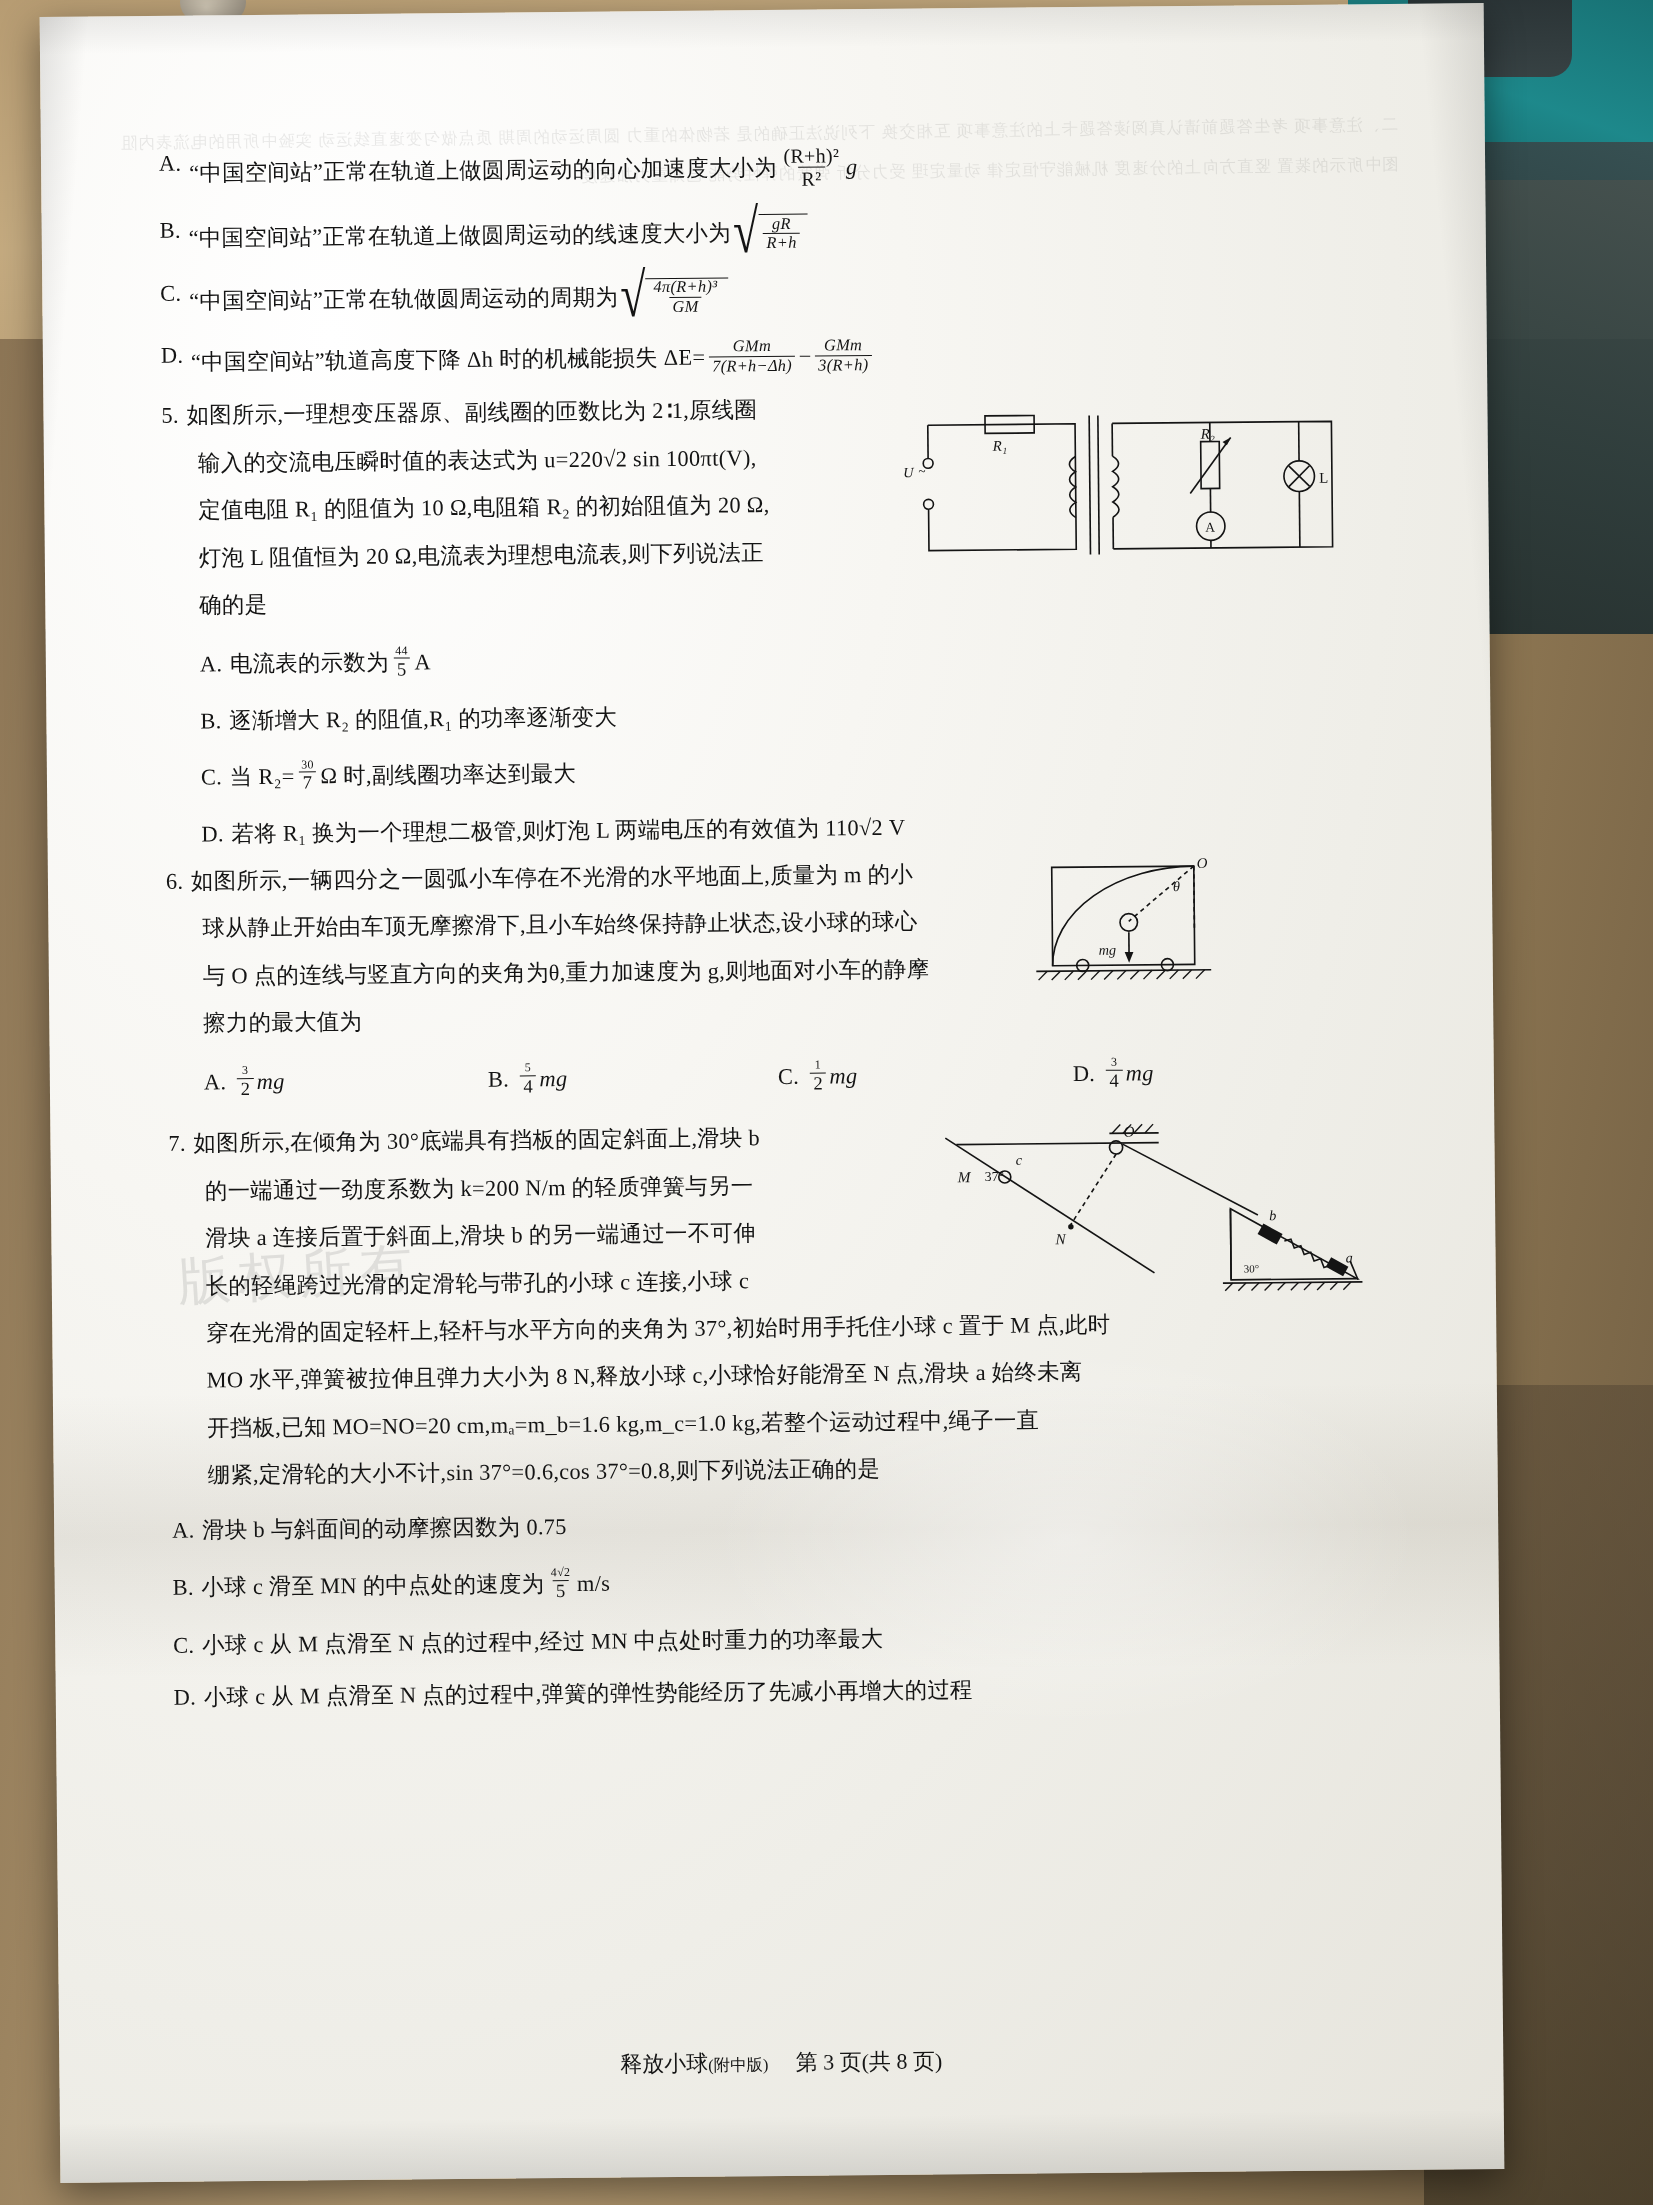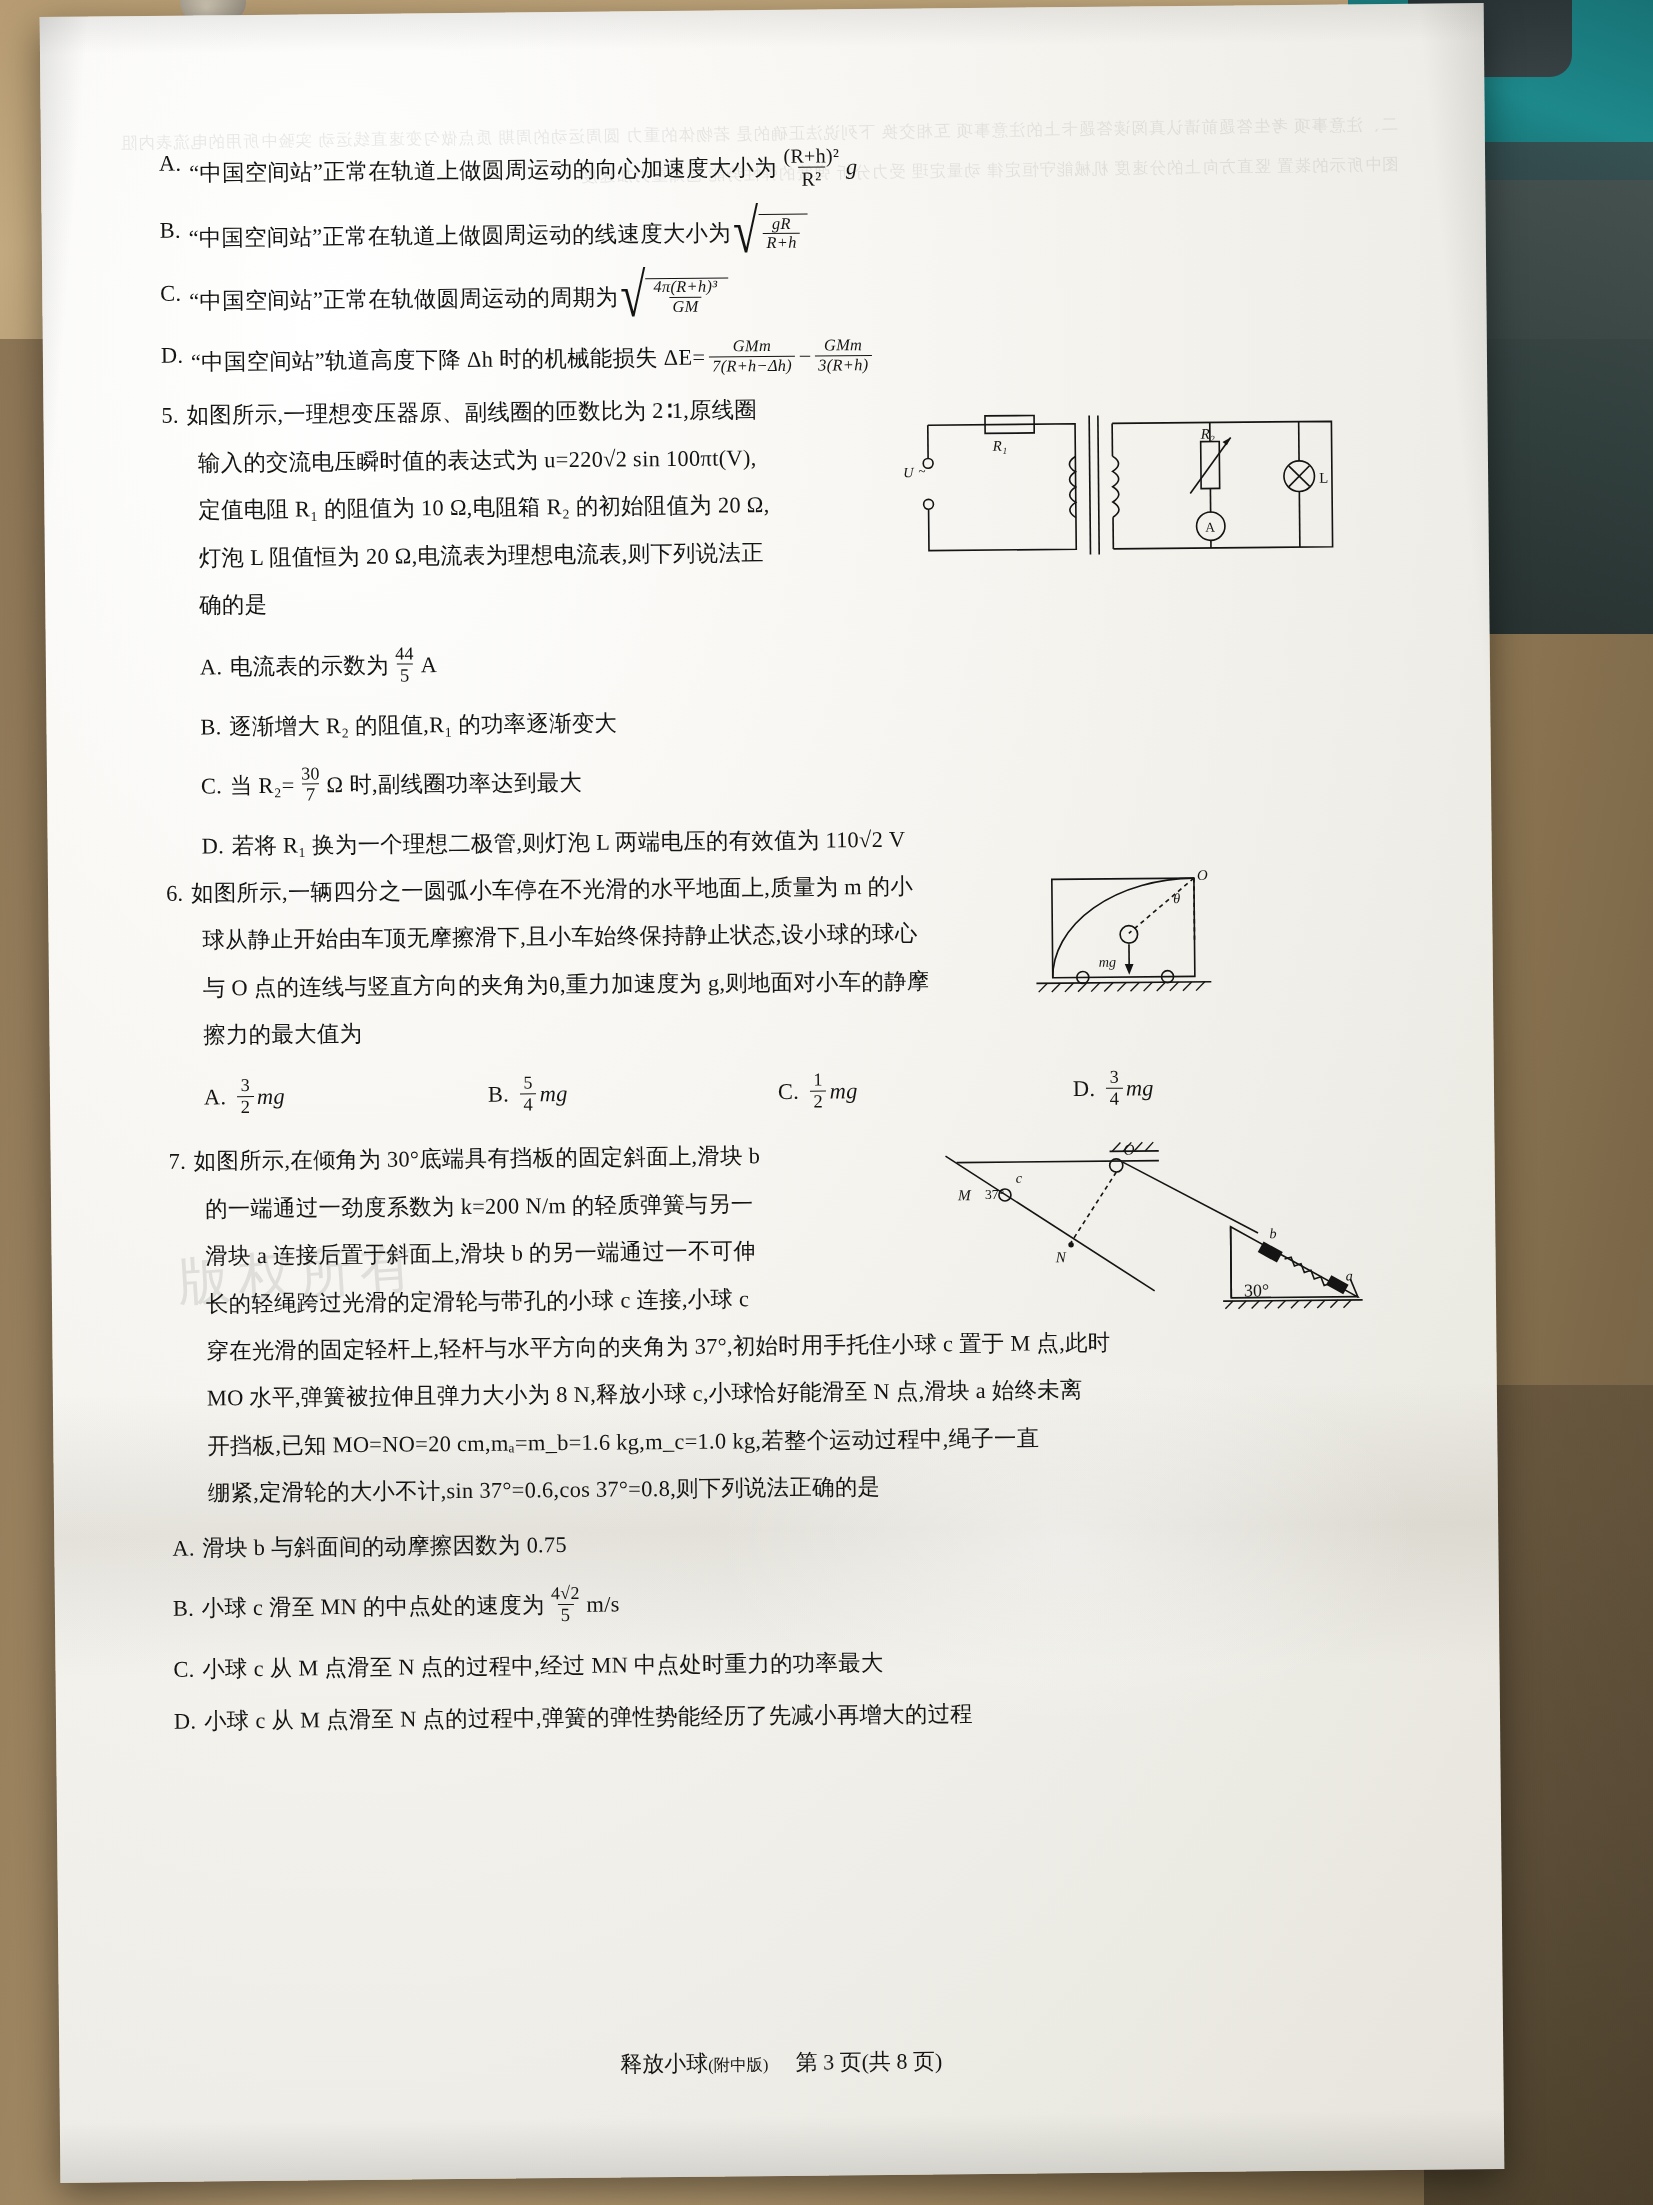--- a/index.html
+++ b/index.html
@@ -113,21 +113,21 @@
   }
   .block { margin-bottom:24px; }
   .row { display:flex; align-items:flex-start; }
   .lbl { flex:0 0 auto; padding-right:7.7px; }
   .txt { flex:1 1 auto; }
   .indent { padding-left:36px; }
 
   
   .frac { display:inline-flex; flex-direction:column; align-items:center; vertical-align:middle;
           margin:0 3.3px; position:relative; top:-1.1px; }
-  .frac .num { padding:0 3.3px 1.1px; font-size:18px; line-height:1; }
+  .frac .num { padding:0 3.3px 1.1px; font-size:12px; line-height:1; }
   .frac .den { padding:1.1px 3.3px 0; font-size:18.6px; line-height:1; border-top:1.1px solid #141414; }
   .frac.big .num, .frac.big .den { font-size:20px; }
   .frac.sm .num, .frac.sm .den { font-size:16.4px; }
 
   
   .rad { display:inline-flex; align-items:stretch; vertical-align:middle; margin:0 2.2px; }
   .rad .sign { font-size:34px; line-height:.8; transform:scaleY(1.35); transform-origin:center; }
   .rad .body { border-top:1.1px solid #141414; padding:1.6px 4.4px 0 1.1px; display:flex; align-items:center;justify-content:center; }
   .rad.tall .sign { font-size:46px; }
 
@@ -491,21 +491,21 @@
 
           <line class="stroke" stroke-width="5" x1="778" y1="268" x2="792" y2="302"></line>
         </svg>
         <div style="position:absolute; left:34px; top:50px; font-size:15.3px; font-style:italic;">M</div>
         <div style="position:absolute; left:92px; top:34px; font-size:14.2px; font-style:italic;">c</div>
         <div style="position:absolute; left:61px; top:51px; font-size:13.7px;">37°</div>
         <div style="position:absolute; left:200px; top:6.6px; font-size:15.3px; font-style:italic;">O</div>
         <div style="position:absolute; left:131px; top:113px; font-size:15.3px; font-style:italic;">N</div>
         <div style="position:absolute; left:345px; top:92px; font-size:14.2px; font-style:italic;">b</div>
         <div style="position:absolute; left:421px; top:135px; font-size:14.2px; font-style:italic;">a</div>
-        <div style="position:absolute; left:319px; top:147px; font-size:18px;">30°</div>
+        <div style="position:absolute; left:319px; top:147px; font-size:11px;">30°</div>
       </div>
 
       <div class="qline indent" style="margin-bottom:25px;">穿在光滑的固定轻杆上,轻杆与水平方向的夹角为 37°,初始时用手托住小球 c 置于 M 点,此时</div>
       <div class="qline indent" style="margin-bottom:25px;">MO 水平,弹簧被拉伸且弹力大小为 8 N,释放小球 c,小球恰好能滑至 N 点,滑块 a 始终未离</div>
       <div class="qline indent" style="margin-bottom:25px;">开挡板,已知 MO=NO=20 cm,mₐ=m_b=1.6 kg,m_c=1.0 kg,若整个运动过程中,绳子一直</div>
       <div class="qline indent" style="margin-bottom:32px;">绷紧,定滑轮的大小不计,sin 37°=0.6,cos 37°=0.8,则下列说法正确的是</div>
 
       <div class="block" style="margin-bottom:29.5px;">
         <div class="optrow opt">
           <span class="lbl">A.</span>

